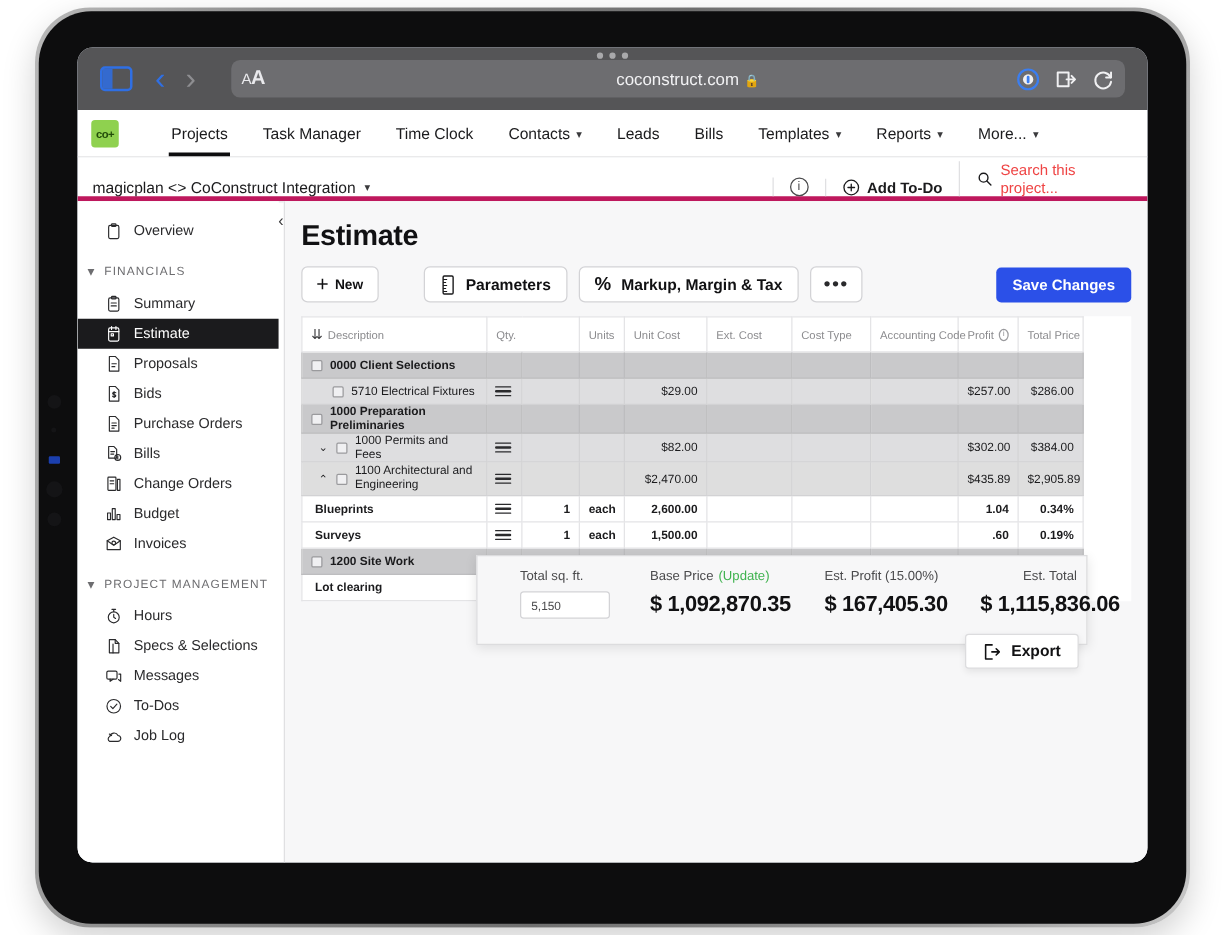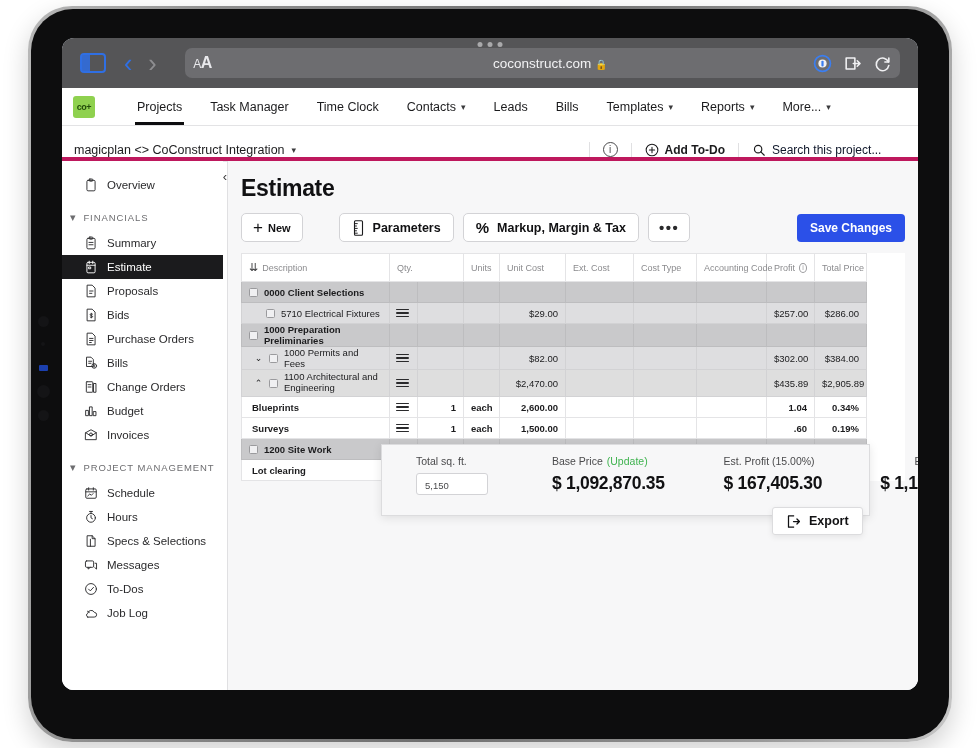--- a/index.html
+++ b/index.html
@@ -117,21 +117,21 @@
     border-bottom: 4px solid #be185d;
   }
   #project-title {
     display:flex; align-items:center; gap:7px;
     padding-left: 12px; font-size: 12.5px; color:#1b1b1d; flex: 1 1 auto;
   }
   #info-cell, #addtodo-cell, #search-cell {
     display: flex; align-items: center; border-left: 1px solid #e0e0e2; padding: 0 13px;
     gap: 6px; font-size: 12px; color:#1b1b1d;
   }
-  #search-cell { color:#0f172a; width: 180px; }
+  #search-cell { color:#ef4444; width: 151px; }
   .circ-ico { width:15px; height:15px; border:1.3px solid #4a4a4c; border-radius:50%;
               display:inline-flex; align-items:center; justify-content:center;
               font-size:10px; color:#4a4a4c; flex:0 0 auto; }
 
   
   #app-body { display: flex; height: calc(652px - 50px - 38px - 35px); background:#f7f7f8; }
 
   
   #sidebar {
     width: 166px; flex: 0 0 166px; background:#ffffff;
@@ -216,21 +216,21 @@
   .ind2 { padding-left: 24px; }
   .ind3 { padding-left: 10px; }
 
   
   #summary-panel {
     position: absolute;
     left: 153px; top: 283px;
     width: 489px; height: 72px;
     background:#f7f7f8; border:1px solid #dcdcde;
     box-shadow: 0 2px 9px rgba(0,0,0,.10);
-    display:flex; align-items:flex-start; padding: 10px 0 0 0; gap: 32px;
+    display:flex; align-items:flex-start; padding: 10px 0 0 0;
   }
   .sum-col { display:flex; flex-direction:column; }
   .sum-label { font-size: 10.5px; color:#4a4a4c; margin-bottom: 6px; }
   .sum-label .upd { color:#3fb34f; margin-left: 4px; }
   .sum-value { font-size: 17.5px; font-weight: bold; color:#111113; letter-spacing:-.3px; white-space: nowrap;}
   #sqft-col { margin-left: 34px; }
   #sqft-input {
     width: 72px; height: 22px; background:#fff; border:1px solid #d3d3d6;
     border-radius: 3px; font-size: 9.5px; color:#4a4a4c;
     display:flex; align-items:flex-end; padding: 0 0 3px 8px;
@@ -441,28 +441,20 @@
               <circle cx="12" cy="11" r="2.5" fill="none" stroke="currentColor" stroke-width="1.6" stroke-linejoin="round" stroke-linecap="round"></circle>
             </svg>
             <span>Invoices</span>
           </div>
           <div class="side-group">
             <span style="font-size:11px">▾</span>
             <span>PROJECT MANAGEMENT</span>
           </div>
           <div class="side-item">
             <svg class="s-ico" viewBox="0 0 24 24">
-              <rect x="3" y="5" width="18" height="16" rx="2" fill="none" stroke="currentColor" stroke-width="1.6" stroke-linejoin="round" stroke-linecap="round"></rect>
-              <path d="M3 10h18M8 3v4M16 3v4" fill="none" stroke="currentColor" stroke-width="1.6" stroke-linejoin="round" stroke-linecap="round"></path>
-              <path d="M6.5 17l3.5-3.5 2.5 2.5 3-3" fill="none" stroke="currentColor" stroke-width="1.6" stroke-linejoin="round" stroke-linecap="round"></path>
-            </svg>
-            <span>Schedule</span>
-          </div>
-          <div class="side-item">
-            <svg class="s-ico" viewBox="0 0 24 24">
               <circle cx="12" cy="13.5" r="7.5" fill="none" stroke="currentColor" stroke-width="1.6" stroke-linejoin="round" stroke-linecap="round"></circle>
               <path d="M12 9.5v4l2.5 1.5M9.5 2.5h5M12 2.5v3" fill="none" stroke="currentColor" stroke-width="1.6" stroke-linejoin="round" stroke-linecap="round"></path>
             </svg>
             <span>Hours</span>
           </div>
           <div class="side-item">
             <svg class="s-ico" viewBox="0 0 24 24">
               <path d="M6 3h8l5 5v13H6z" fill="none" stroke="currentColor" stroke-width="1.6" stroke-linejoin="round" stroke-linecap="round"></path>
               <path d="M14 3v5h5" fill="none" stroke="currentColor" stroke-width="1.6" stroke-linejoin="round" stroke-linecap="round"></path>
               <path d="M11 9v12" fill="none" stroke="currentColor" stroke-width="1.6" stroke-linejoin="round" stroke-linecap="round"></path>

